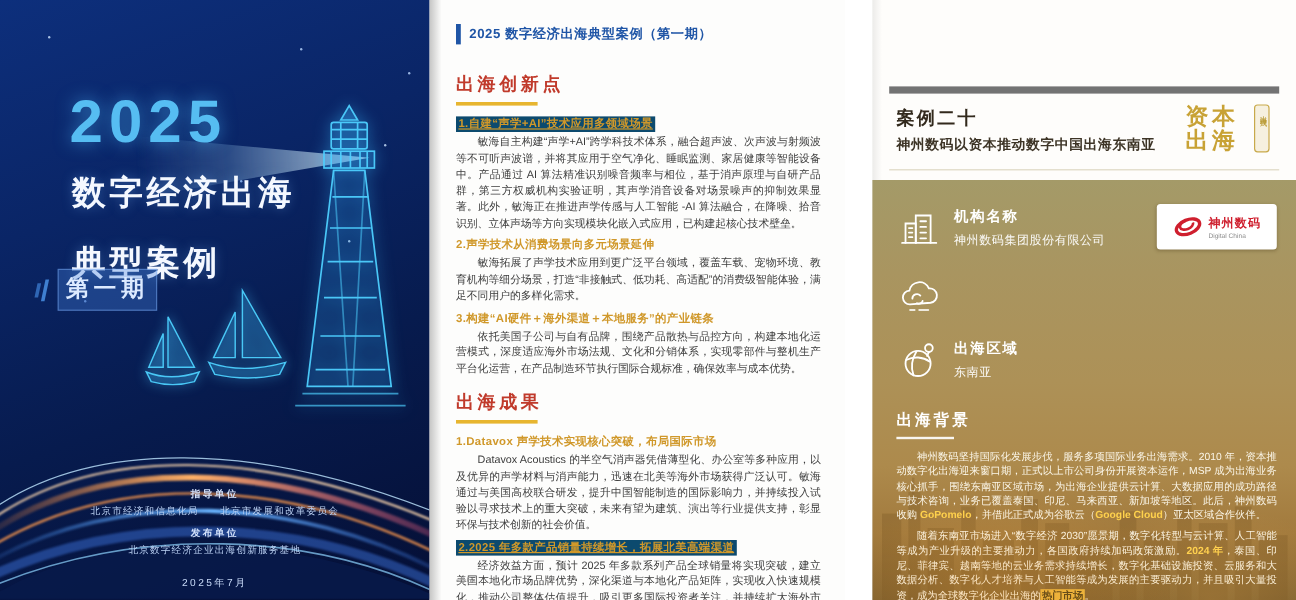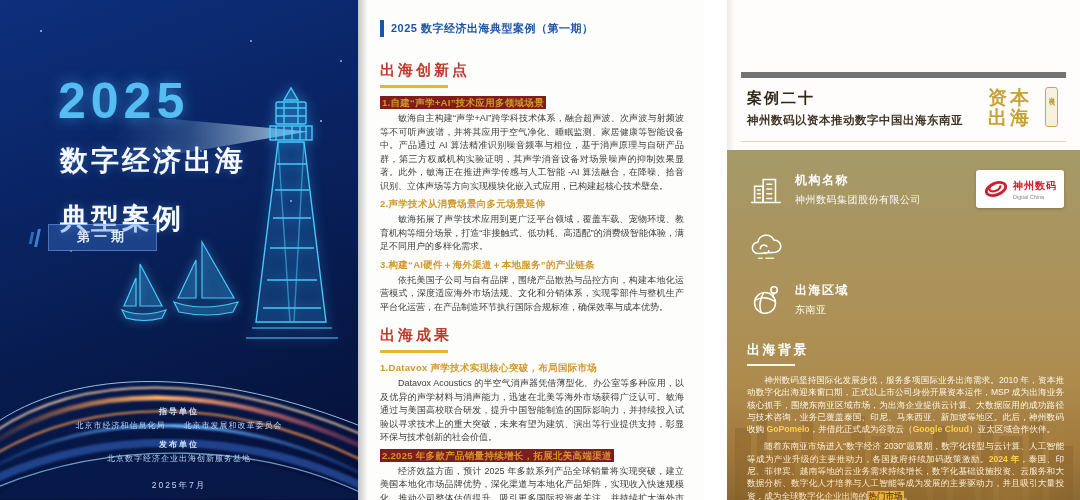--- a/index.html
+++ b/index.html
@@ -17,21 +17,21 @@
     color:#56bdf2; text-shadow:0 0 14px rgba(80,190,255,.55); }
   .cover-title1 { position:absolute; left:60px; top:142px; font-size:28px; font-weight:800; color:#f4f8ff; letter-spacing:3px;
     text-shadow:0 0 10px rgba(120,190,255,.35); }
   .cover-title2 { position:absolute; left:60px; top:200px; font-size:28px; font-weight:800; color:#f4f8ff; letter-spacing:3px;
     text-shadow:0 0 10px rgba(120,190,255,.35); }
   .issue-wrap { position:absolute; left:30px; top:224px; display:flex; align-items:center; }
   .issue-bars { display:flex; margin-right:6px; }
   .issue-bars i { display:block; width:3px; height:18px; background:#3f7fd0; margin-right:3px; transform:skewX(-12deg); }
   .issue-bars i:first-child { height:12px; margin-top:3px; background:#2f66b5; }
   .issue-badge { background:rgba(70,130,220,.35); border:1px solid rgba(130,180,250,.45); color:#dceaff;
-    font-size:13px; font-weight:700; letter-spacing:4px; padding:3px 28px 4px; }
+    font-size:19px; font-weight:700; letter-spacing:4px; padding:3px 6px 4px; }
   .beam { position:absolute; left:112px; top:108px; width:196px; height:52px;
     background:linear-gradient(270deg,rgba(220,245,255,.9),rgba(170,220,255,.25) 60%,rgba(160,215,255,0));
     clip-path:polygon(100% 55%,0 0,0 100%); transform:rotate(-3deg); filter:blur(1px); opacity:.85; }
   .lighthouse { position:absolute; right:8px; top:86px; filter:drop-shadow(0 0 6px rgba(60,190,255,.75)); }
   .boats { position:absolute; left:118px; top:228px; filter:drop-shadow(0 0 5px rgba(70,200,255,.8)); }
   .streaks { position:absolute; left:0; bottom:0; }
   .cover-footer { position:absolute; left:0; bottom:8px; width:100%; text-align:center; color:#bcd2f4; }
   .cf-label { font-size:8px; font-weight:700; color:#d4e2fb; letter-spacing:2px; }
   .cf-line { font-size:8px; margin-top:3px; letter-spacing:1px; }
   .cf-gap { height:8px; }
@@ -41,21 +41,21 @@
   .mid { position:absolute; left:358px; top:0; width:346px; height:500px; background:#fdfdfc; }
   .spine-l { position:absolute; left:0; top:0; width:10px; height:100%;
     background:linear-gradient(90deg,rgba(0,0,0,.22),rgba(0,0,0,0)); }
   .mid-inner { position:relative; padding:20px 20px 0 22px; }
   .mid-header { display:flex; align-items:center; margin-bottom:24px; }
   .mid-header-bar { width:4px; height:17px; background:#1f55a6; margin-right:7px; }
   .mid-header-text { font-size:11px; font-weight:700; color:#1f55a6; letter-spacing:.5px; }
   .sec-title { font-size:15px; font-weight:800; color:#c03a2b; letter-spacing:3px; }
   .sec-underline { width:68px; height:3px; background:#e7b52f; margin:5px 0 9px; }
   .sub { font-size:9.5px; font-weight:700; color:#d0982a; margin:5px 0 2px; letter-spacing:.3px; }
-  .sub .hl-bg { background:#7f1d1d; padding:1px 2px; }
+  .sub .hl-bg { background:#0c4a6e; padding:1px 2px;text-decoration:underline; }
   .mid p { font-size:9px; line-height:13.5px; color:#3c3c3c; text-align:justify; text-indent:2em; }
   .results-block { margin-top:12px; }
   .page-num { position:absolute; left:22px; bottom:12px; font-size:7.5px; color:#9a9a9a; letter-spacing:1px; }
 
   
   .rp { position:absolute; left:727px; top:0; width:353px; height:500px; background:#fefdfb; }
   .spine-r { position:absolute; left:0; top:0; width:8px; height:100%;
     background:linear-gradient(90deg,rgba(0,0,0,.07),rgba(0,0,0,0)); }
   .rp-header { margin:72px 14px 0; border-top:6px solid #737373; border-bottom:1px solid #ded7c2;
     padding:11px 6px 13px; position:relative; }
@@ -69,21 +69,21 @@
     background:linear-gradient(180deg,#a49a68 0%,#a99560 22%,#ad9157 48%,#ad8a4c 68%,#a27a3d 84%,#7e602f 100%); }
   .gold::after { content:""; position:absolute; left:0; bottom:0; width:100%; height:140px;
     background:radial-gradient(ellipse 60% 90% at 30% 100%,rgba(255,170,60,.28),rgba(255,170,60,0) 70%),
                radial-gradient(ellipse 50% 80% at 80% 100%,rgba(255,190,90,.22),rgba(255,190,90,0) 70%); }
   .city { position:absolute; left:0; bottom:0; opacity:.5; }
   .info-rows { position:relative; padding:22px 0 0 20px; }
   .info-row { display:flex; align-items:flex-start; margin-bottom:17px; }
   .info-icon { width:38px; flex:0 0 38px; margin-right:10px; }
   .info-label { font-size:12px; font-weight:700; color:#ffffff; letter-spacing:1.5px; }
   .info-value { font-size:10px; color:rgba(255,255,255,.94); margin-top:4px; letter-spacing:.5px; }
-  .logo-box { position:absolute; right:16px; top:20px; width:88px; height:38px; background:#fff; border-radius:3px;
+  .logo-box { position:absolute; right:16px; top:20px; width:100px; height:38px; background:#fff; border-radius:3px;
     display:flex; align-items:center; justify-content:center; box-shadow:0 1px 3px rgba(60,40,10,.3); }
   .logo-text { margin-left:4px; }
   .logo-cn { font-size:10px; font-weight:800; color:#cf1f2e; letter-spacing:1px; }
   .logo-en { font-size:5.5px; color:#8b8b8b; margin-top:1px; }
   .bg-sec { position:relative; padding:4px 16px 0 20px; }
   .bg-title { font-size:13px; font-weight:800; color:#fff; letter-spacing:2.5px; }
   .bg-underline { width:48px; height:2px; background:rgba(255,255,255,.92); margin:5px 0 8px; }
   .bg-sec p { font-size:8.6px; line-height:12.3px; color:#fbf6e8; text-align:justify; text-indent:2em; margin-bottom:5px; }
   .o-hl { color:#ffd24d; font-weight:700; }
   .y-hl { background:#e9b33a; color:#4a3a10; font-weight:700; padding:0 1px; }

